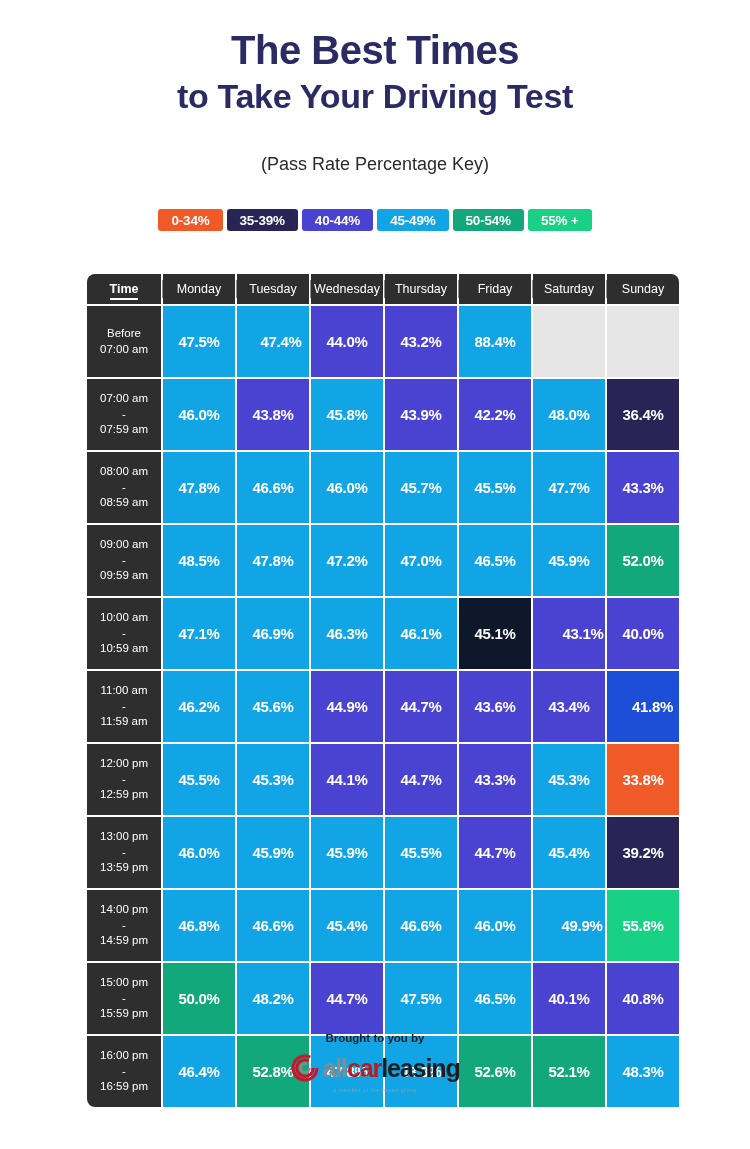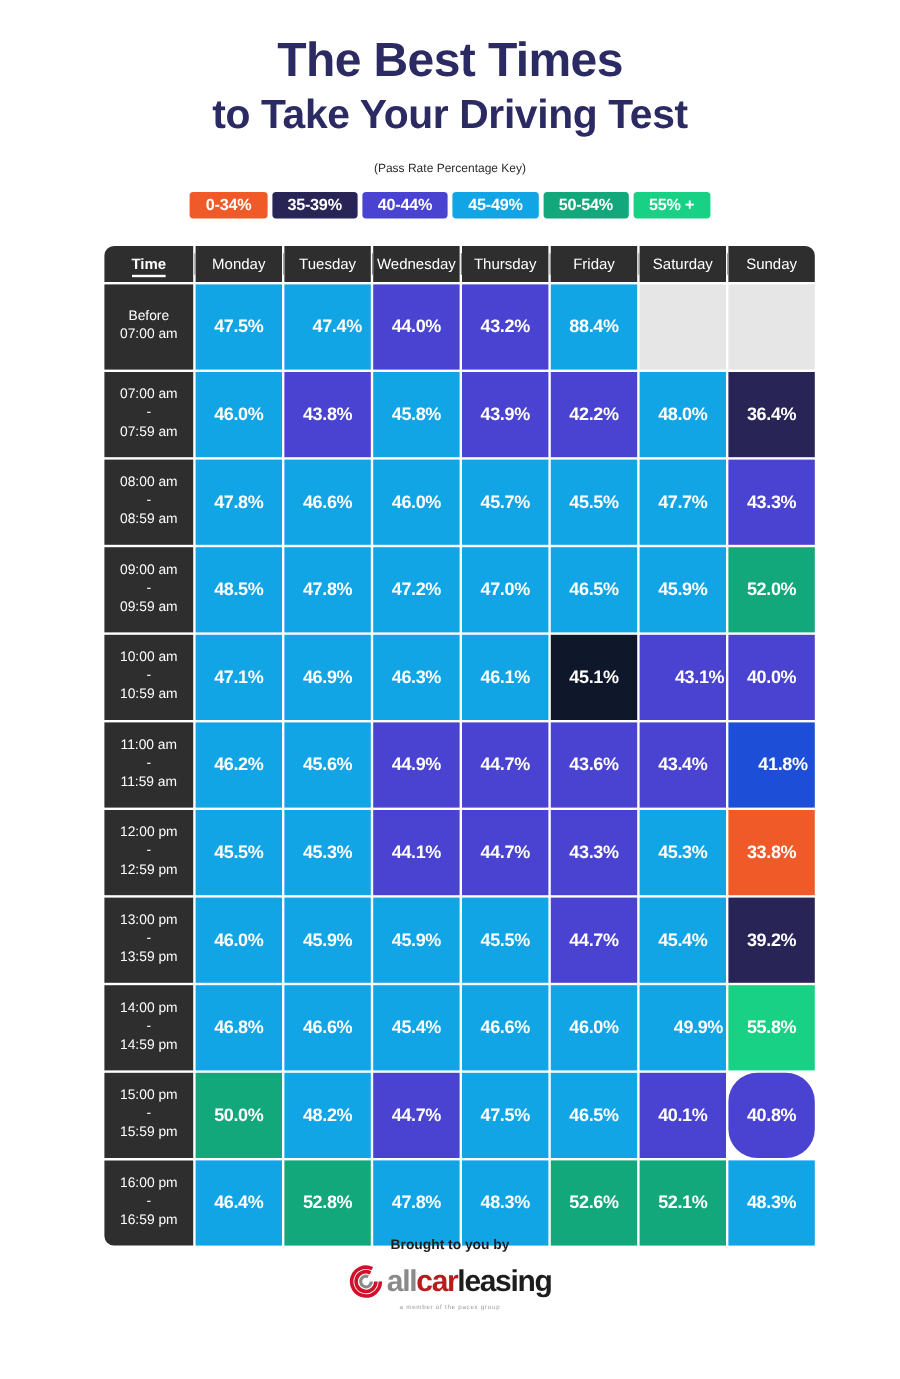--- a/index.html
+++ b/index.html
@@ -11,20 +11,21 @@
     overflow: hidden;
   }
   .page {
     width: 750px;
     height: 1109px;
     position: relative;
     background: #ffffff;
     display: flex;
     flex-direction: column;
     align-items: center;
+    justify-content: space-between;
   }
 
   
   .title-block {
     margin-top: 27px;
     text-align: center;
     color: #2b2a62;
     line-height: 1.17;
   }
   .title-line1 {
@@ -39,21 +40,21 @@
     font-weight: bold;
     letter-spacing: -0.3px;
     color: #2b2a62;
     display: block;
     margin-top: 3px;
   }
 
   
   .legend-caption {
     margin-top: 18px;
-    font-size: 10px;
+    font-size: 18px;
     color: #2a2a2a;
     text-align: center;
   }
   .legend {
     margin-top: 14px;
     display: flex;
     gap: 4px;
   }
   .legend-item {
     height: 22px;
@@ -341,21 +342,21 @@
               <div>15:00 pm</div>
               <div>-</div>
               <div>15:59 pm</div>
             </td>
             <td class="cell" style="background: rgb(18, 168, 123);">50.0%</td>
             <td class="cell" style="background: rgb(18, 165, 229);">48.2%</td>
             <td class="cell" style="background: rgb(74, 66, 208);">44.7%</td>
             <td class="cell" style="background: rgb(18, 165, 229);">47.5%</td>
             <td class="cell" style="background: rgb(18, 165, 229);">46.5%</td>
             <td class="cell" style="background: rgb(74, 66, 208);">40.1%</td>
-            <td class="cell" style="background: rgb(74, 66, 208); border-radius: 24px;">40.8%</td>
+            <td class="cell" style="background: rgb(74, 66, 208);">40.8%</td>
           </tr>
           <tr>
             <td class="timecell">
               <div>16:00 pm</div>
               <div>-</div>
               <div>16:59 pm</div>
             </td>
             <td class="cell" style="background: rgb(18, 165, 229);">46.4%</td>
             <td class="cell" style="background: rgb(18, 168, 123);">52.8%</td>
             <td class="cell" style="background: rgb(18, 165, 229);">47.8%</td>

